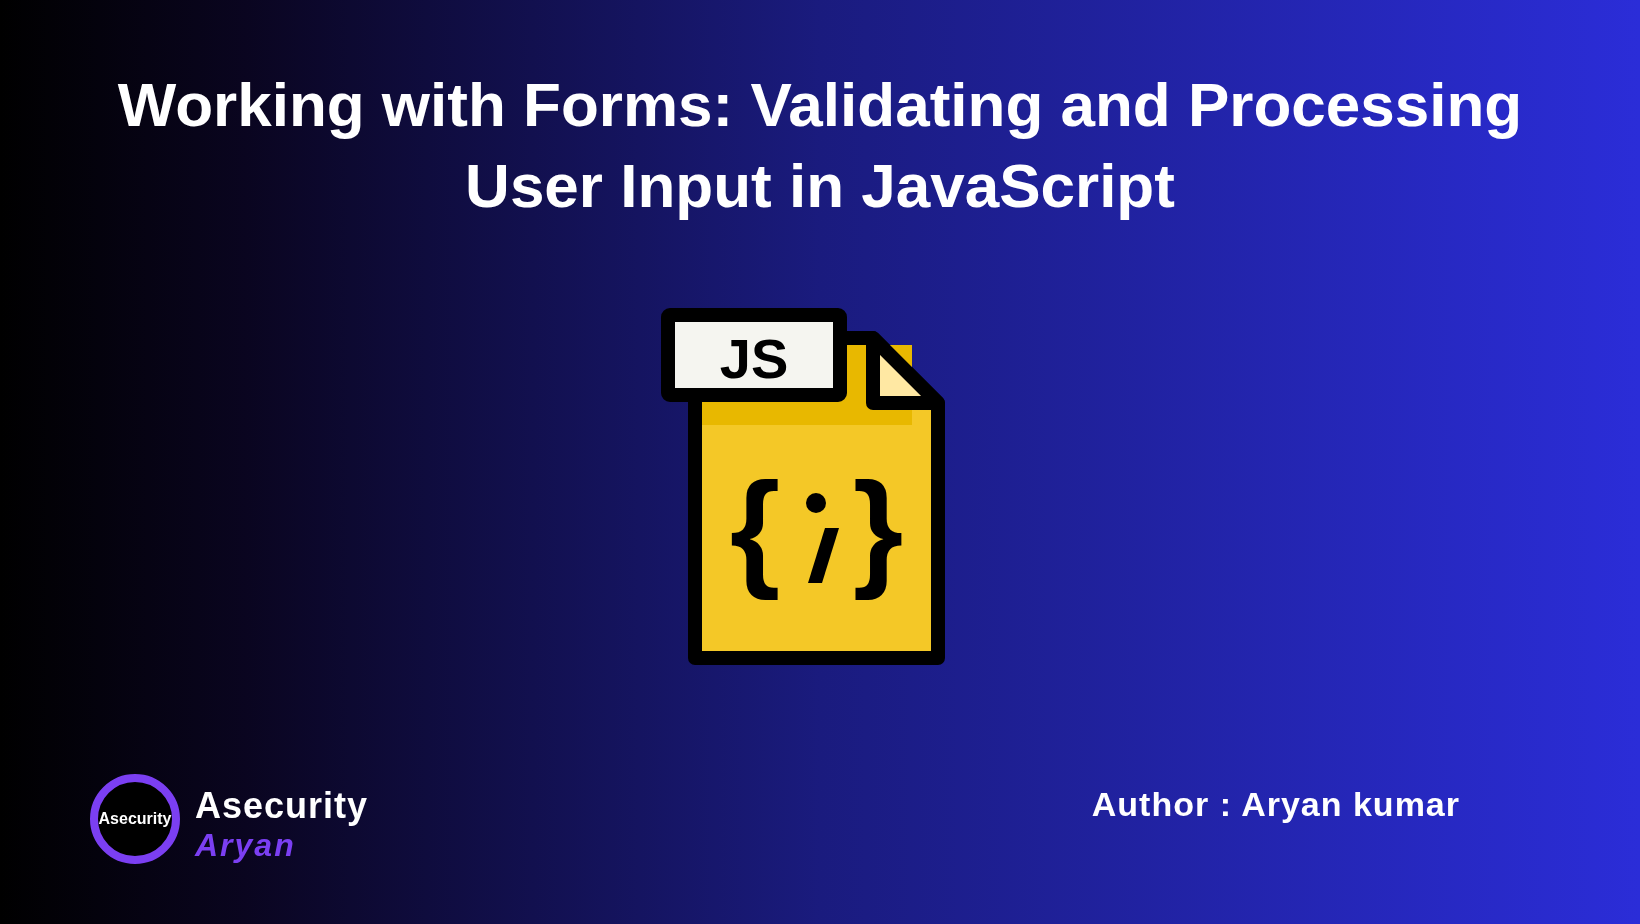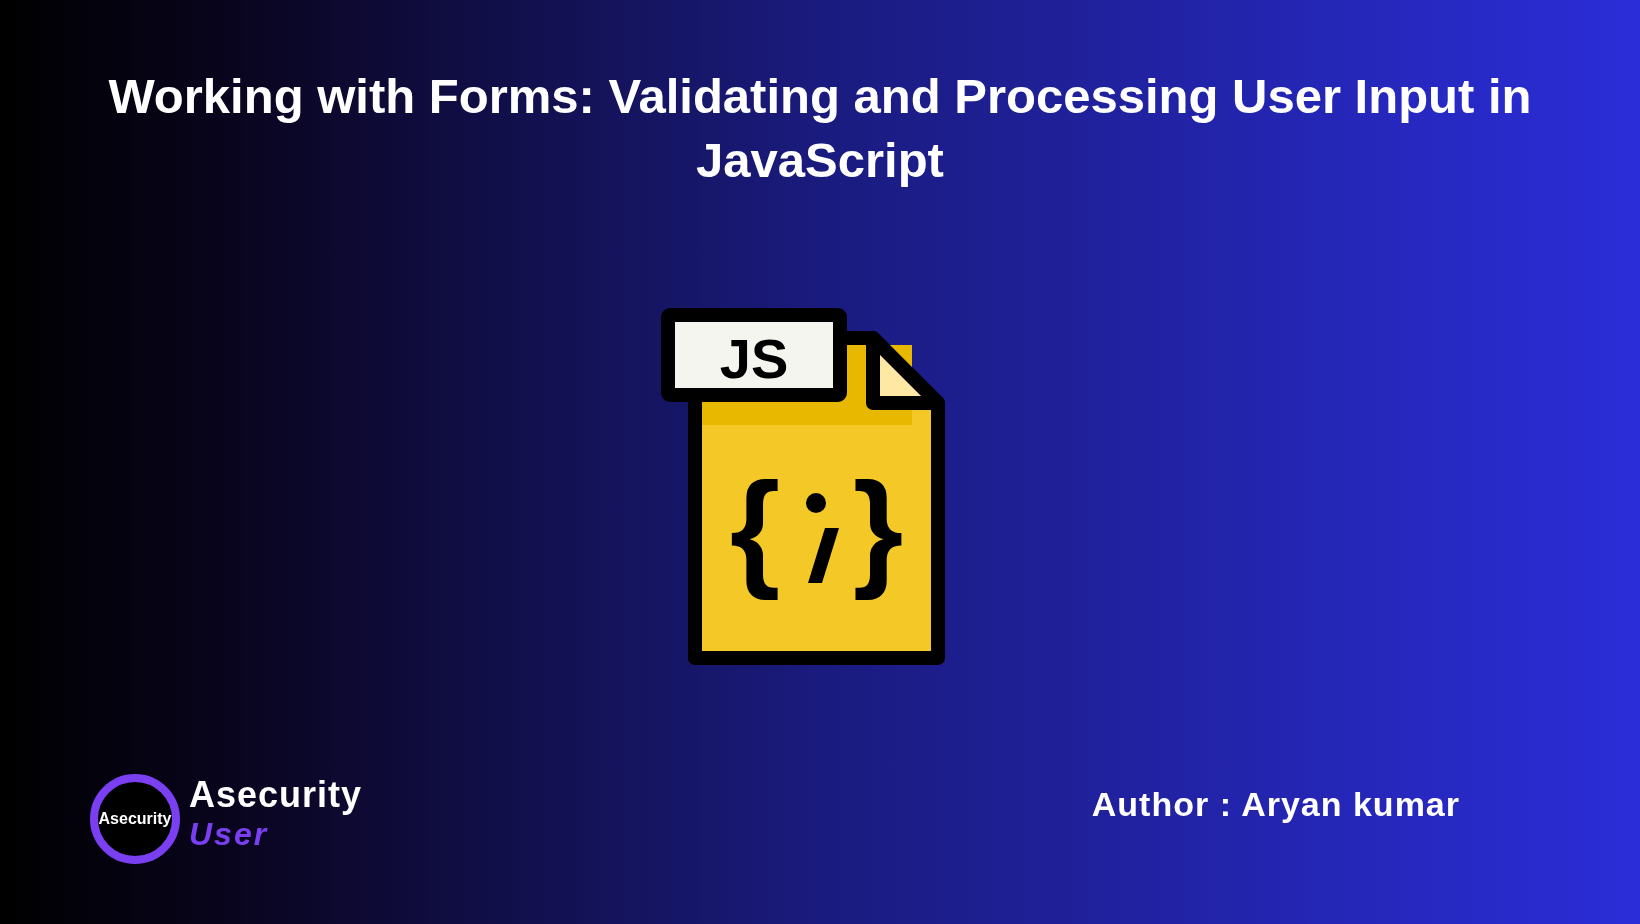--- a/index.html
+++ b/index.html
@@ -15,40 +15,40 @@
       font-family: Arial, sans-serif;
       overflow: hidden;
     }
     .title {
       position: absolute;
       top: 65px;
       left: 0;
       right: 0;
       text-align: center;
       color: #ffffff;
-      font-size: 49px;
+      font-size: 62px;
       font-weight: 900;
       line-height: 1.3;
       padding: 0 100px;
     }
     .icon-container {
       position: absolute;
       top: 273px;
       left: 50%;
       transform: translateX(-50%);
       width: 340px;
       height: 400px;
     }
     .logo-container {
       position: absolute;
       bottom: 60px;
       left: 90px;
       display: flex;
-      align-items: flex-start;
-      gap: 9px;
+      align-items: flex-end;
+      gap: 15px;
     }
     .logo-circle {
       width: 90px;
       height: 90px;
       border: 8px solid #7b3ff2;
       border-radius: 50%;
       background: #000000;
       display: flex;
       align-items: center;
       justify-content: center;
@@ -110,17 +110,17 @@
     <path d="M 175 255 L 158 310 L 172 310 L 189 255 Z" fill="#000000"></path>
   </svg>
 </div>
 
 <div class="logo-container">
   <div class="logo-circle">
     <span>Asecurity</span>
   </div>
   <div class="logo-text">
     <span class="logo-text-top">Asecurity</span>
-    <span class="logo-text-bottom">User</span>
+    <span class="logo-text-bottom">Aryan</span>
   </div>
 </div>
 
 <div class="author">Author : Aryan kumar</div>
 
 </body></html>

